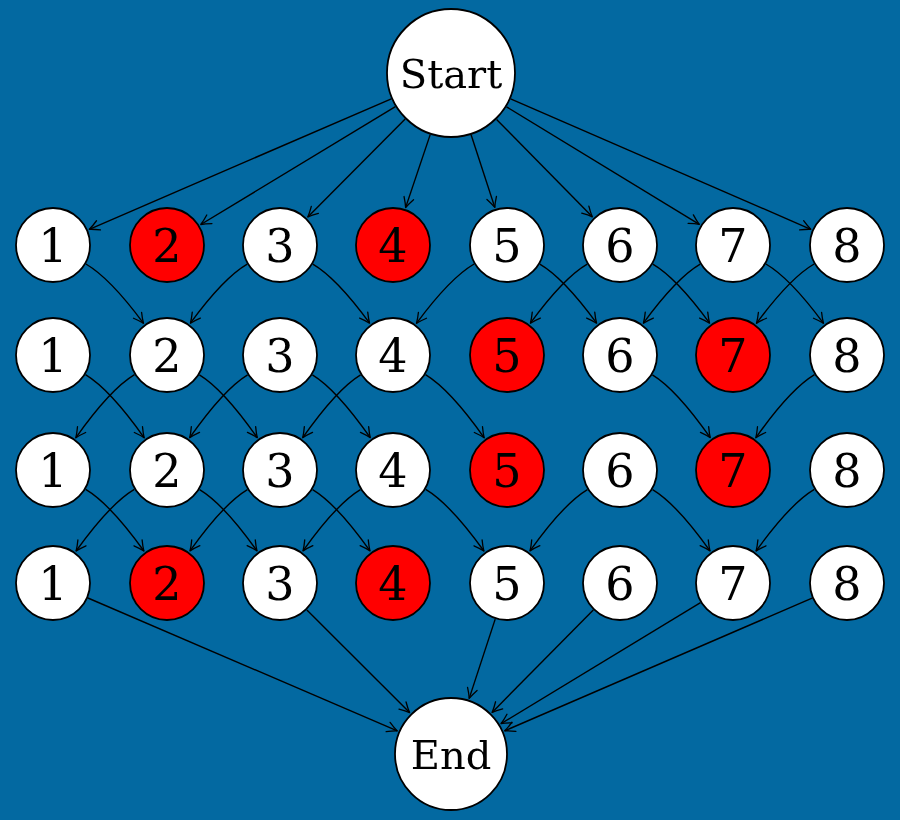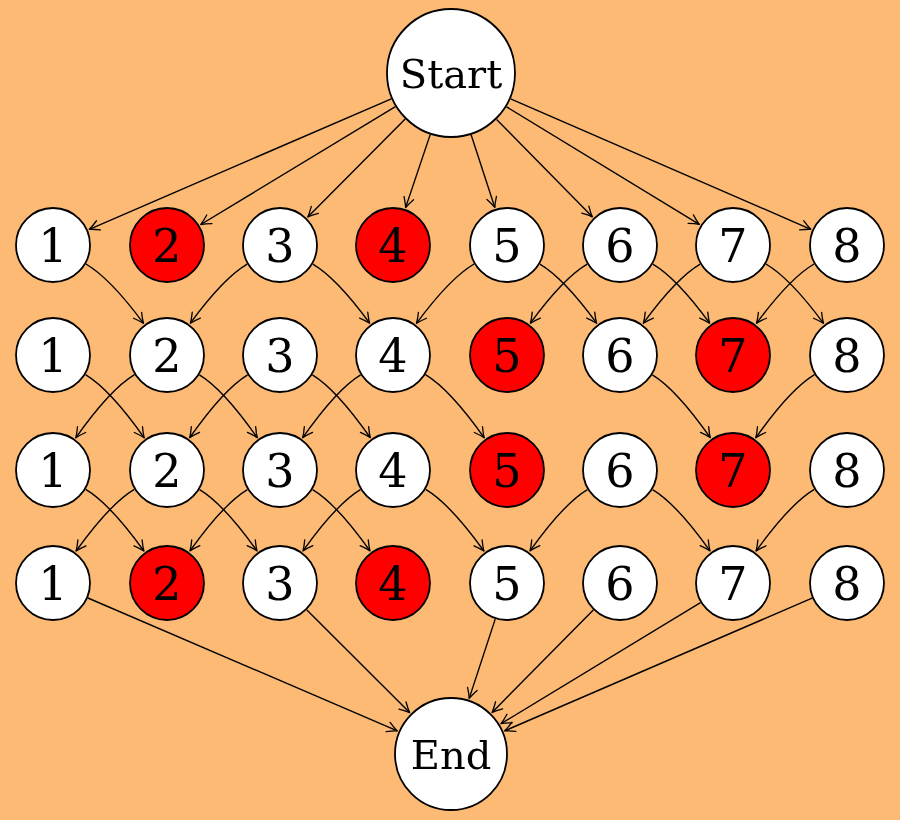--- a/index.html
+++ b/index.html
@@ -4,21 +4,21 @@
 <style>
   html, body {
     margin: 0;
     padding: 0;
     background: #ffffff;
   }
   .canvas {
     position: relative;
     width: 900px;
     height: 820px;
-    background: #fdba74;
+    background: #0369a1;
     font-family: "DejaVu Serif", "Liberation Serif", serif;
   }
   svg { display: block; }
   .node-label {
     font-family: "DejaVu Serif", "Liberation Serif", serif;
     fill: #000000;
   }
 </style>
 </head>
 <body>

